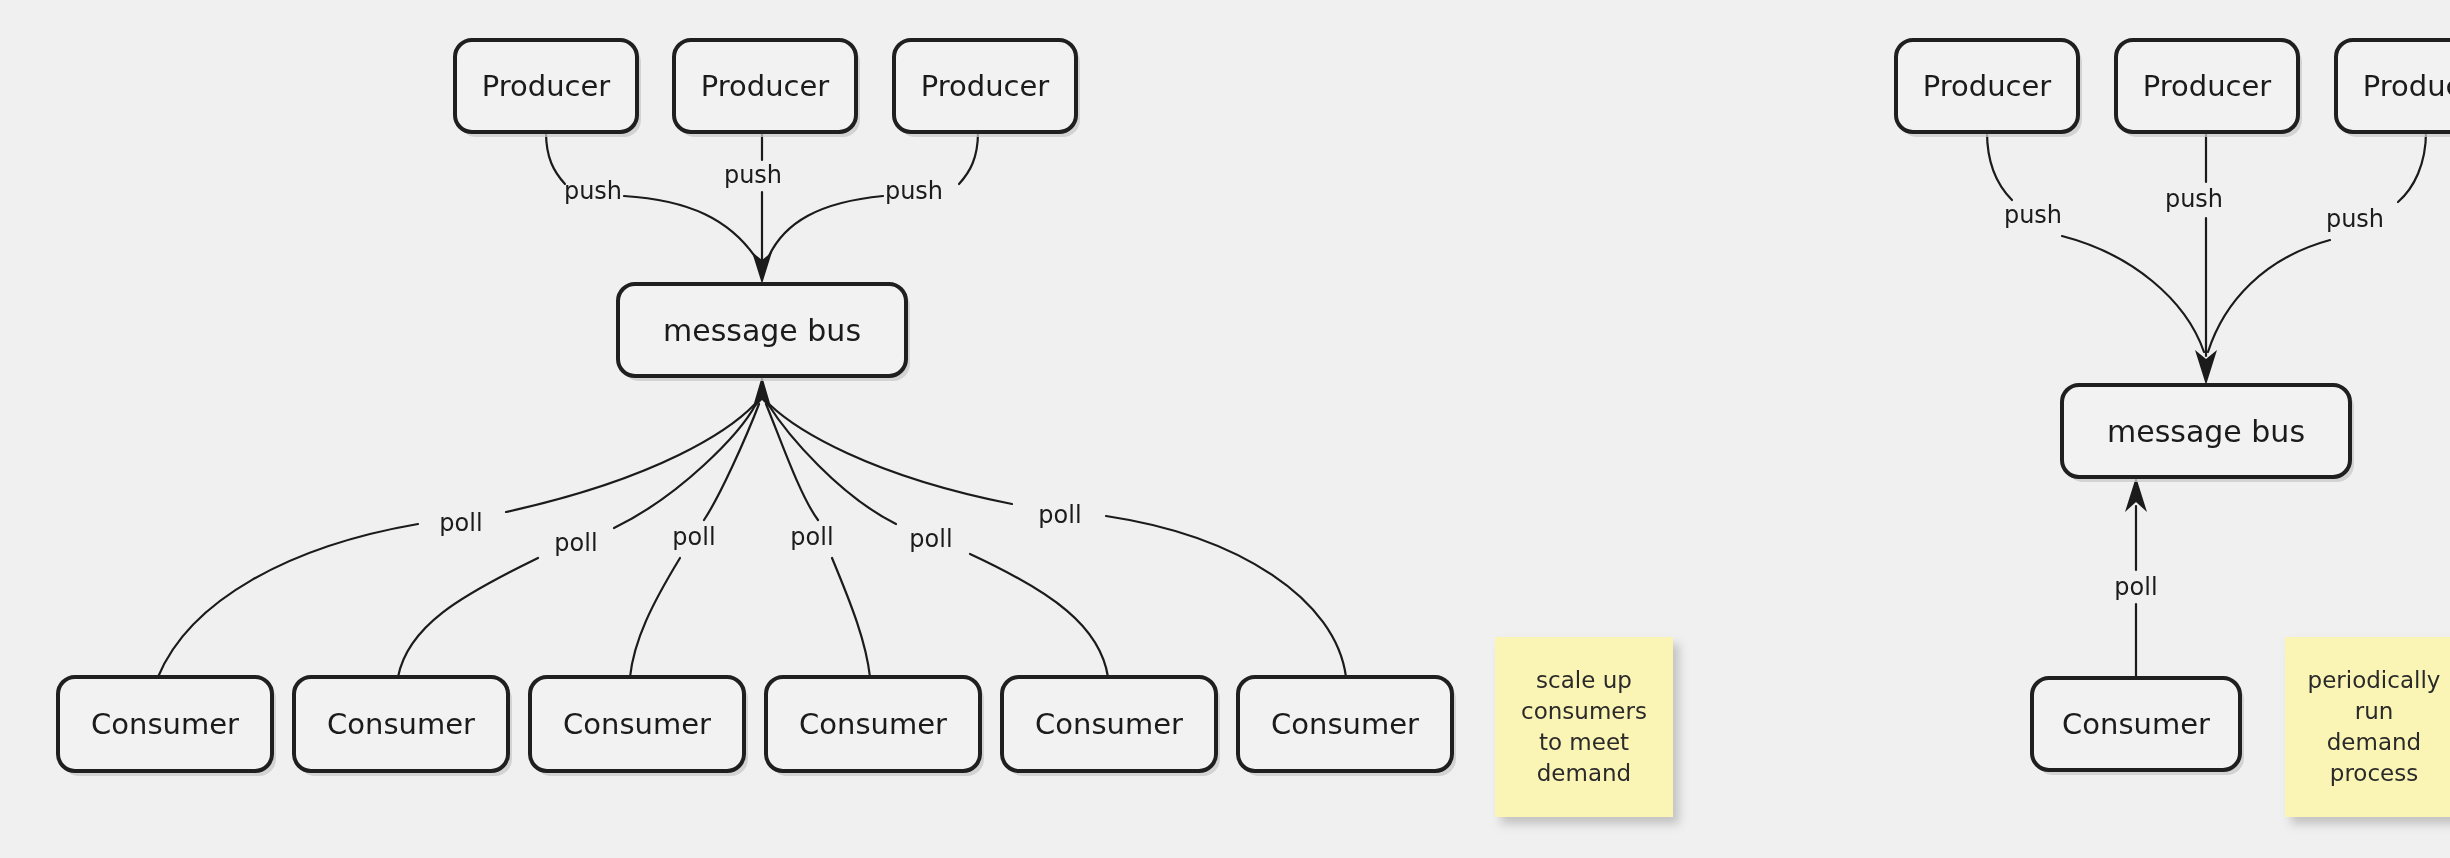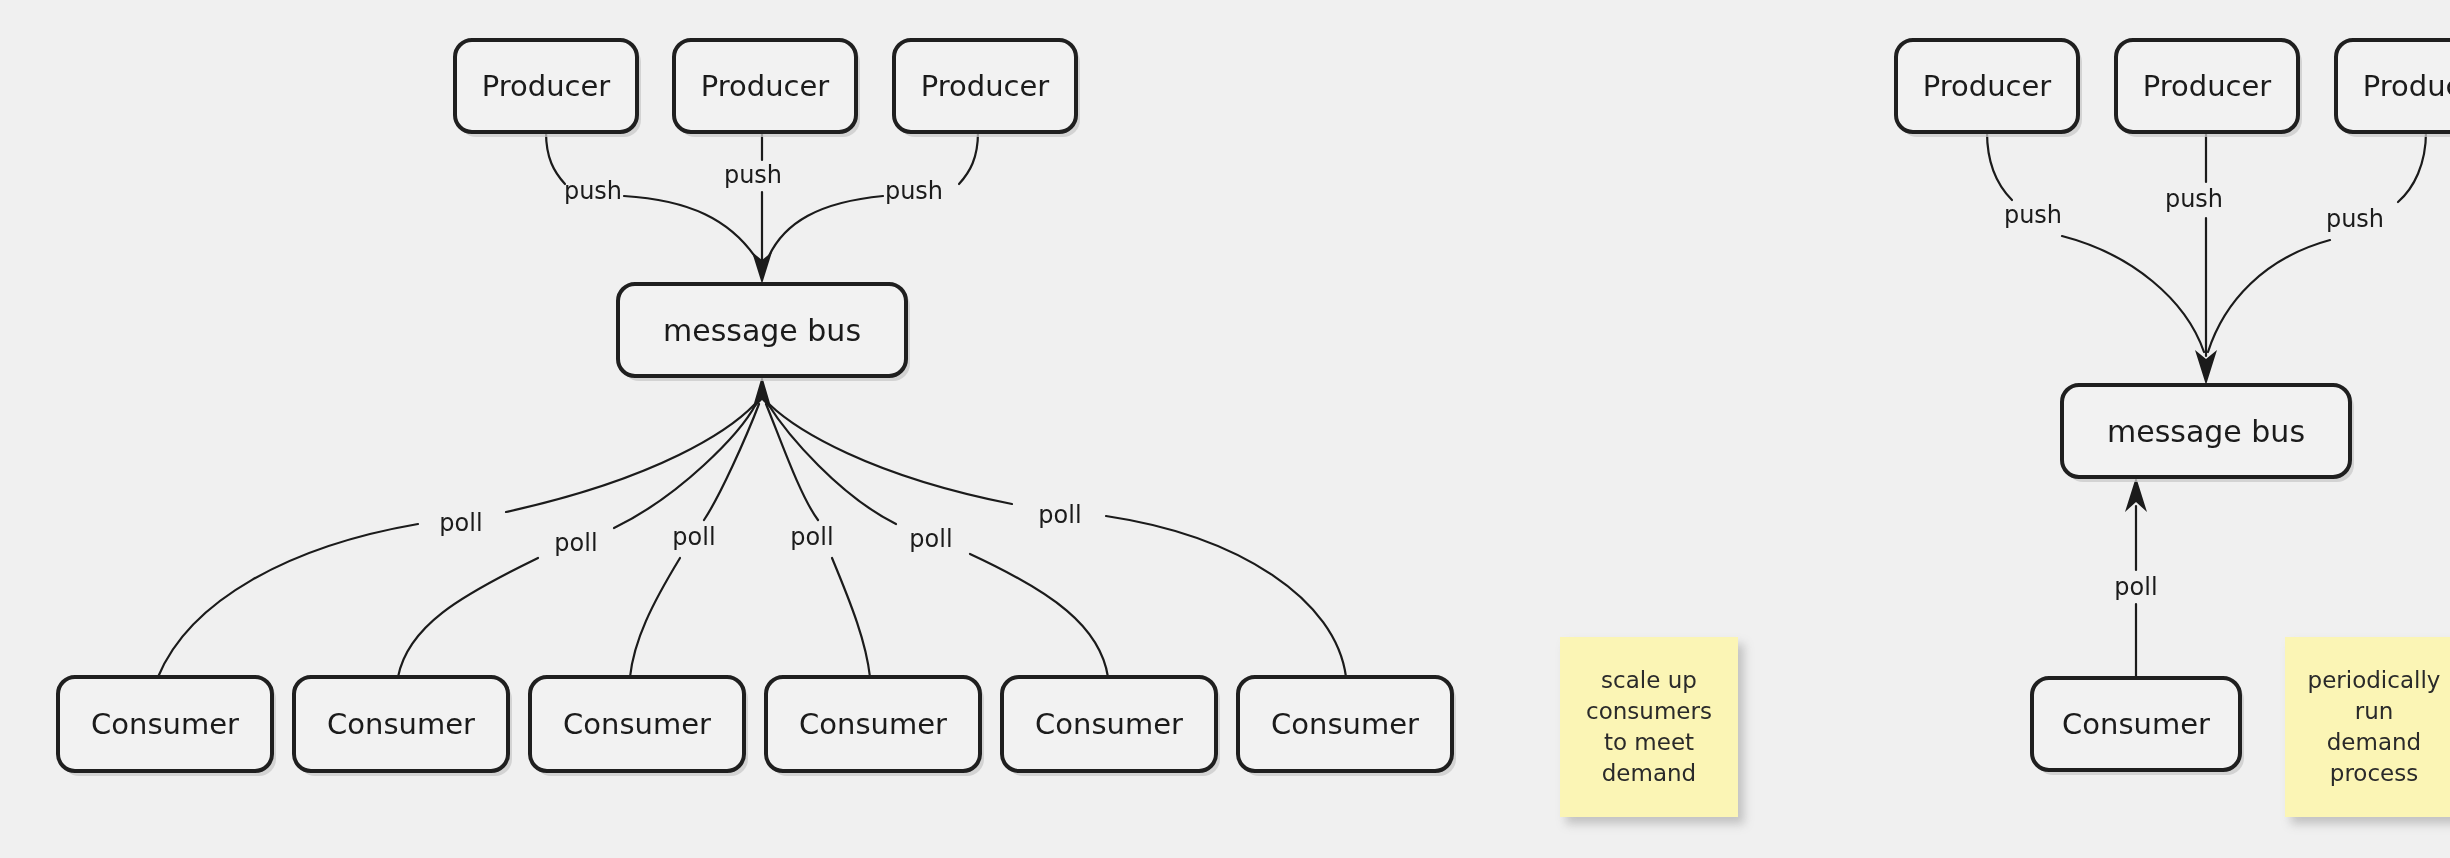--- a/index.html
+++ b/index.html
@@ -237,21 +237,21 @@
     <text class="edge-label" x="891" y="540">poll</text>
     <text class="edge-label" x="1020" y="516">poll</text>
 
     <text class="edge-label" x="1993" y="216">push</text>
     <text class="edge-label" x="2154" y="200">push</text>
     <text class="edge-label" x="2315" y="220">push</text>
 
     <text class="edge-label" x="2096" y="588">poll</text>
   </svg>
 
-  <div class="sticky" style="left:1520px; top:637px; width:178px; height:180px;">
+  <div class="sticky" style="left:1455px; top:637px; width:178px; height:180px;">
     <div class="sticky-text">scale up
 consumers
 to meet
 demand</div>
   </div>
 
   <div class="sticky" style="left:2245px; top:637px; width:178px; height:180px;">
     <div class="sticky-text">periodically
 run
 demand

